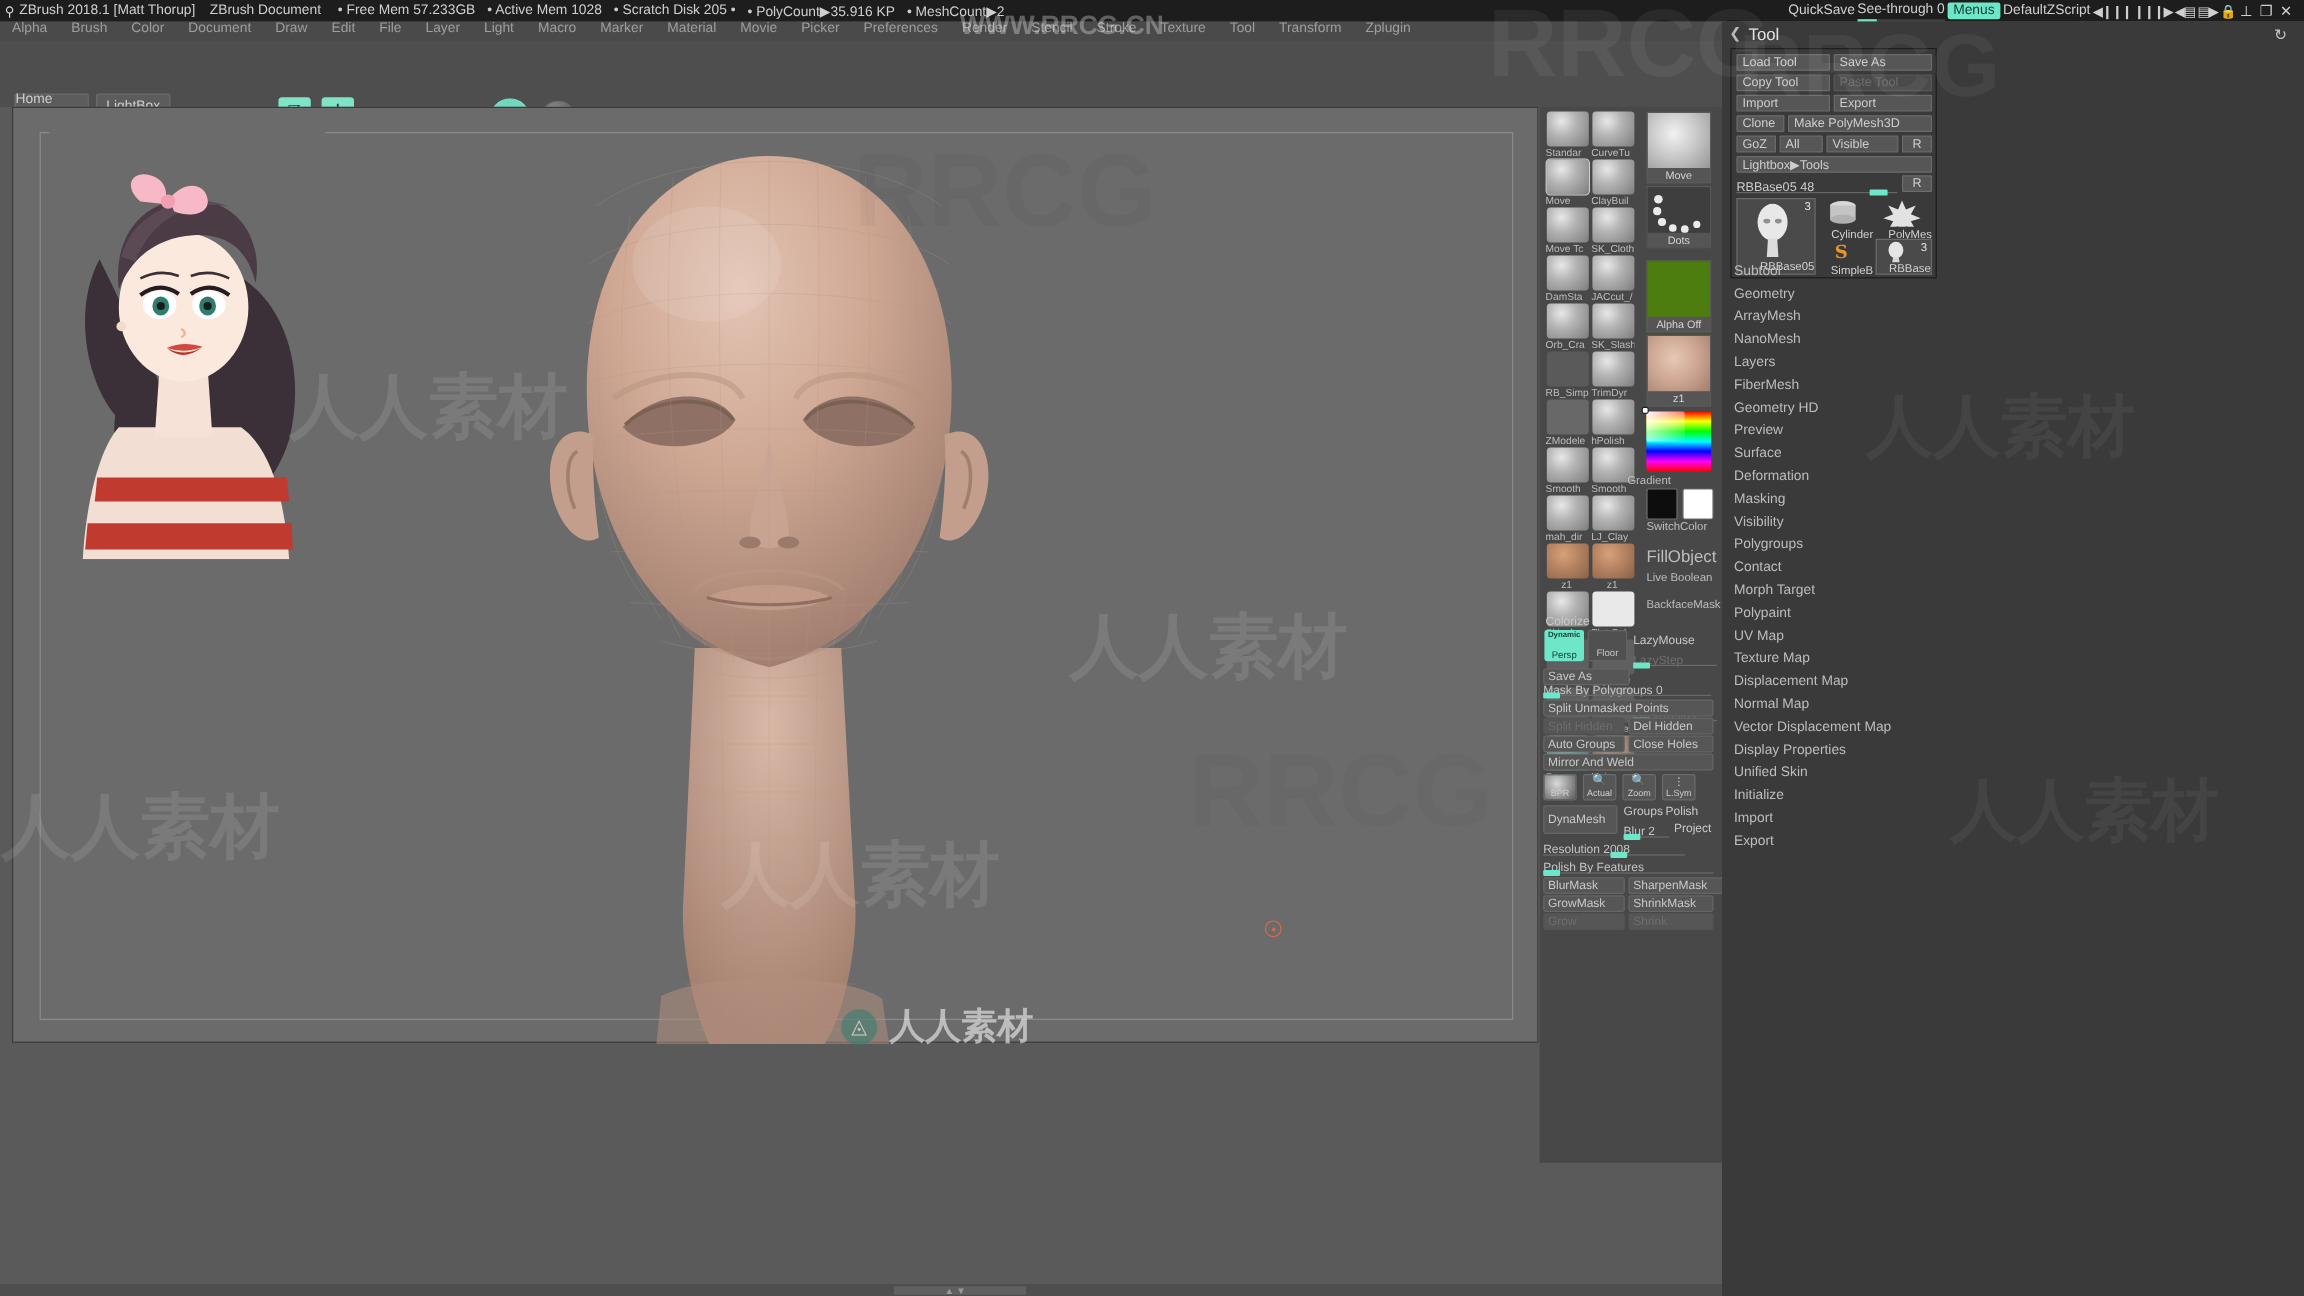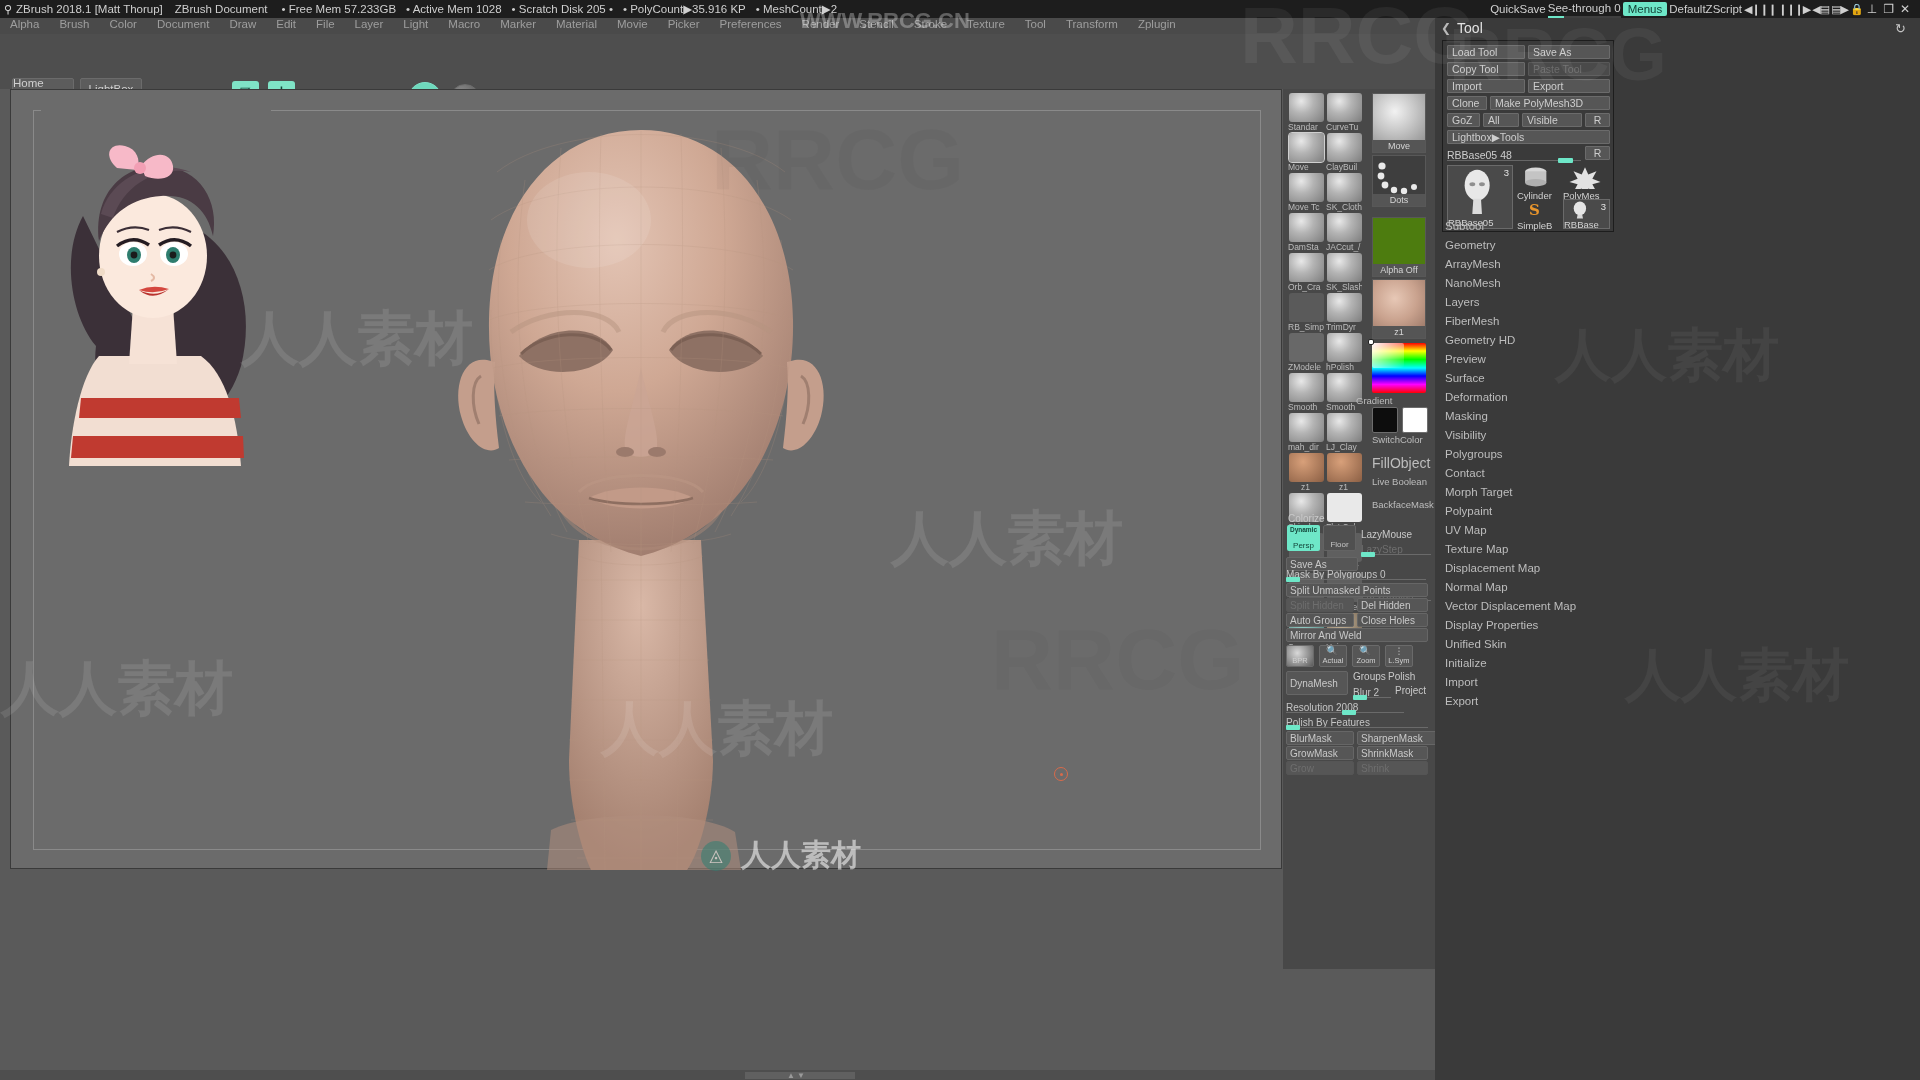--- a/index.html
+++ b/index.html
@@ -118,21 +118,21 @@
   #tp-head .rot{ position:absolute; right:14px; color:#c3c3c3; font-size:13px; }
   #tp-box{ position:absolute; left:7px; top:22px; width:172px; height:192px; border:1px solid #1d1d1d; background:#3a3a3a; }
   .tpb{ position:absolute; background:#565656; border:1px solid #6b6b6b; color:#cdcdcd;
     font-size:10.5px; display:flex; align-items:center; padding-left:4px; height:14px; border-radius:1px;}
   .tpb.dis{ color:#6d6d6d; }
   .tpslider{ position:absolute; height:14px; }
   .tpslider .l{ font-size:10.5px; color:#cdcdcd; }
   .tpslider .t{ position:absolute; left:0; bottom:1px; height:1px; width:100%; background:#666; }
   .tpslider .k{ position:absolute; bottom:-1px; right:8px; height:5px; width:15px; background:#6ee7c8; border-radius:1px;}
   .tpthumb{ position:absolute; background:#4a4a4a; border:1px solid #6a6a6a; }
-  .tpthumb .cap{ position:absolute; bottom:0; width:100%; text-align:left; font-size:9.5px; color:#d2d2d2; }
+  .tpthumb .cap{ position:absolute; bottom:0; width:100%; text-align:right; font-size:9.5px; color:#d2d2d2; }
   .tpthumb .num{ position:absolute; top:1px; right:3px; font-size:9.5px; color:#e3e3e3; }
   .subpal{ position:absolute; left:10px; font-size:11.5px; color:#bdbdbd; }
 
   
   .wm{ position:absolute; color:rgba(255,255,255,0.10); font-weight:bold; pointer-events:none;
     user-select:none; white-space:nowrap; }
   .wm2{ position:absolute; color:rgba(0,0,0,0.09); font-weight:bold; pointer-events:none; white-space:nowrap;}
 
   
   #bottombar{ position:absolute; left:0; bottom:0; width:1435px; height:10px; background:#4e4e4e; }

